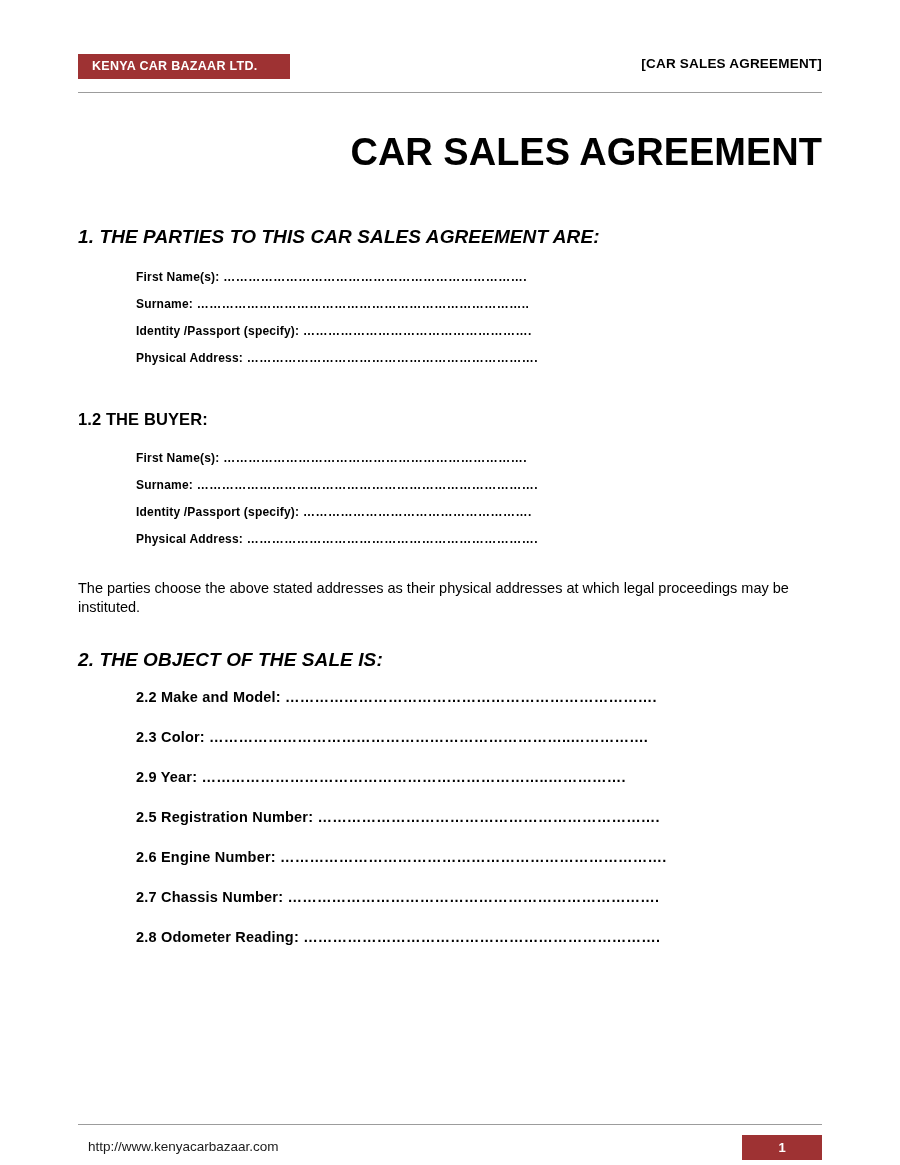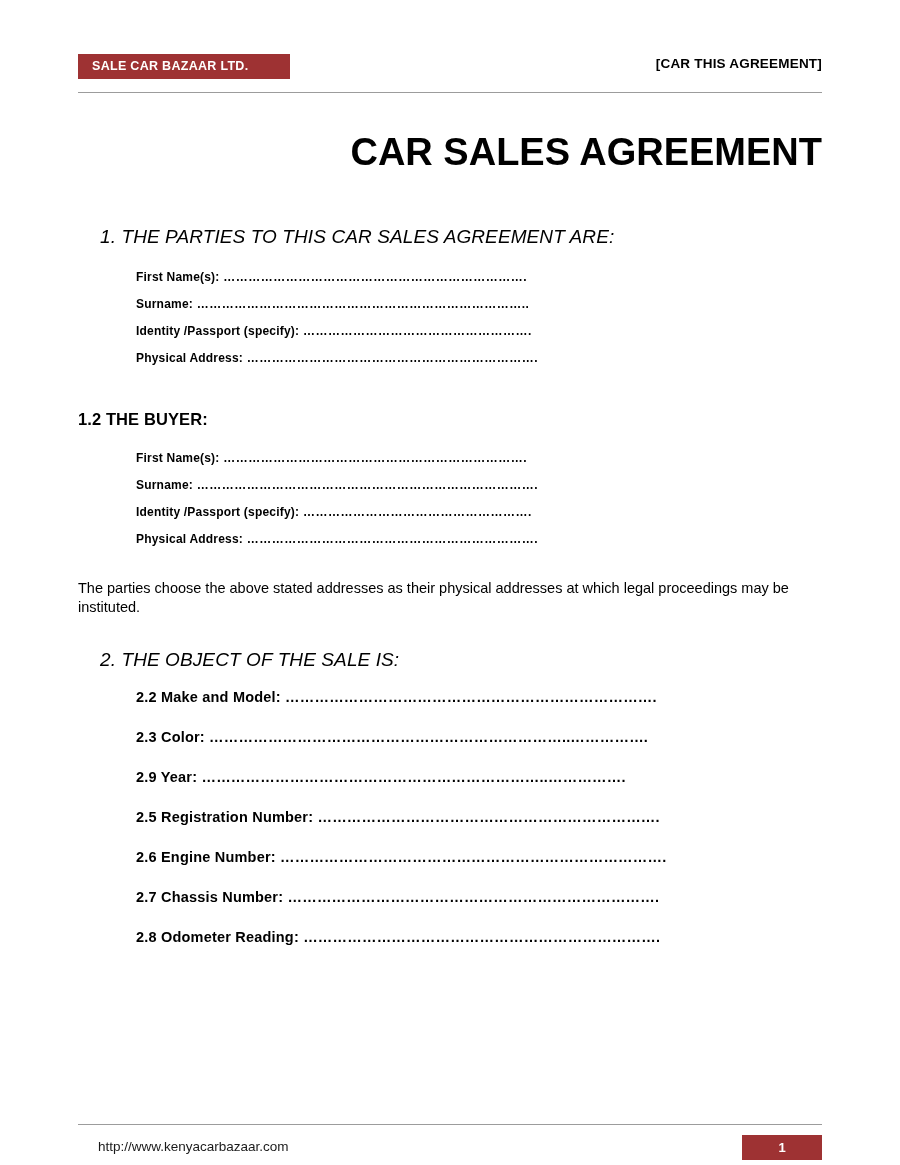--- a/index.html
+++ b/index.html
@@ -59,25 +59,24 @@
     text-align: right;
     font-size: 38px;
     font-weight: bold;
     letter-spacing: 0px;
     margin-top: 38px;
   }
 
   
   .section-heading {
     font-size: 19px;
-    font-weight: normal;
+    font-weight: bold;
     font-style: italic;
     margin-top: 52px;
     letter-spacing: .1px;
-    margin-left: 22px;
   }
   .sub-heading {
     font-size: 16.5px;
     font-weight: bold;
     margin-top: 22px;
     letter-spacing: .1px;
   }
   .field-list {
     margin-top: 16px;
     padding-left: 58px;
@@ -118,21 +117,21 @@
   .footer {
     position: absolute;
     left: 78px;
     right: 78px;
     bottom: 40px;
     border-top: 1.5px solid #9c9c9c;
     height: 46px;
   }
   .footer-url {
     position: absolute;
-    left: 20px;
+    left: 10px;
     top: 14px;
     font-size: 13.5px;
     color: #1a1a1a;
   }
   .footer-page {
     position: absolute;
     right: 0;
     top: 10px;
     width: 80px;
     height: 25px;
@@ -143,22 +142,22 @@
     text-align: center;
     line-height: 25px;
   }
 </style>
 </head>
 <body>
 
 <div class="page">
 
   <div class="header">
-    <div class="header-tab">SALE CAR BAZAAR LTD.</div>
-    <div class="header-right">[CAR THIS AGREEMENT]</div>
+    <div class="header-tab">KENYA CAR BAZAAR LTD.</div>
+    <div class="header-right">[CAR SALES AGREEMENT]</div>
   </div>
 
   <div class="doc-title">CAR SALES AGREEMENT</div>
 
   <div class="section-heading">1. THE PARTIES TO THIS CAR SALES AGREEMENT ARE:</div>
 
   <div class="field-list">
     <div class="field-row">
       <span class="lbl">First Name(s):</span><span class="dots">  ……………………………………………………………….</span>
     </div>

